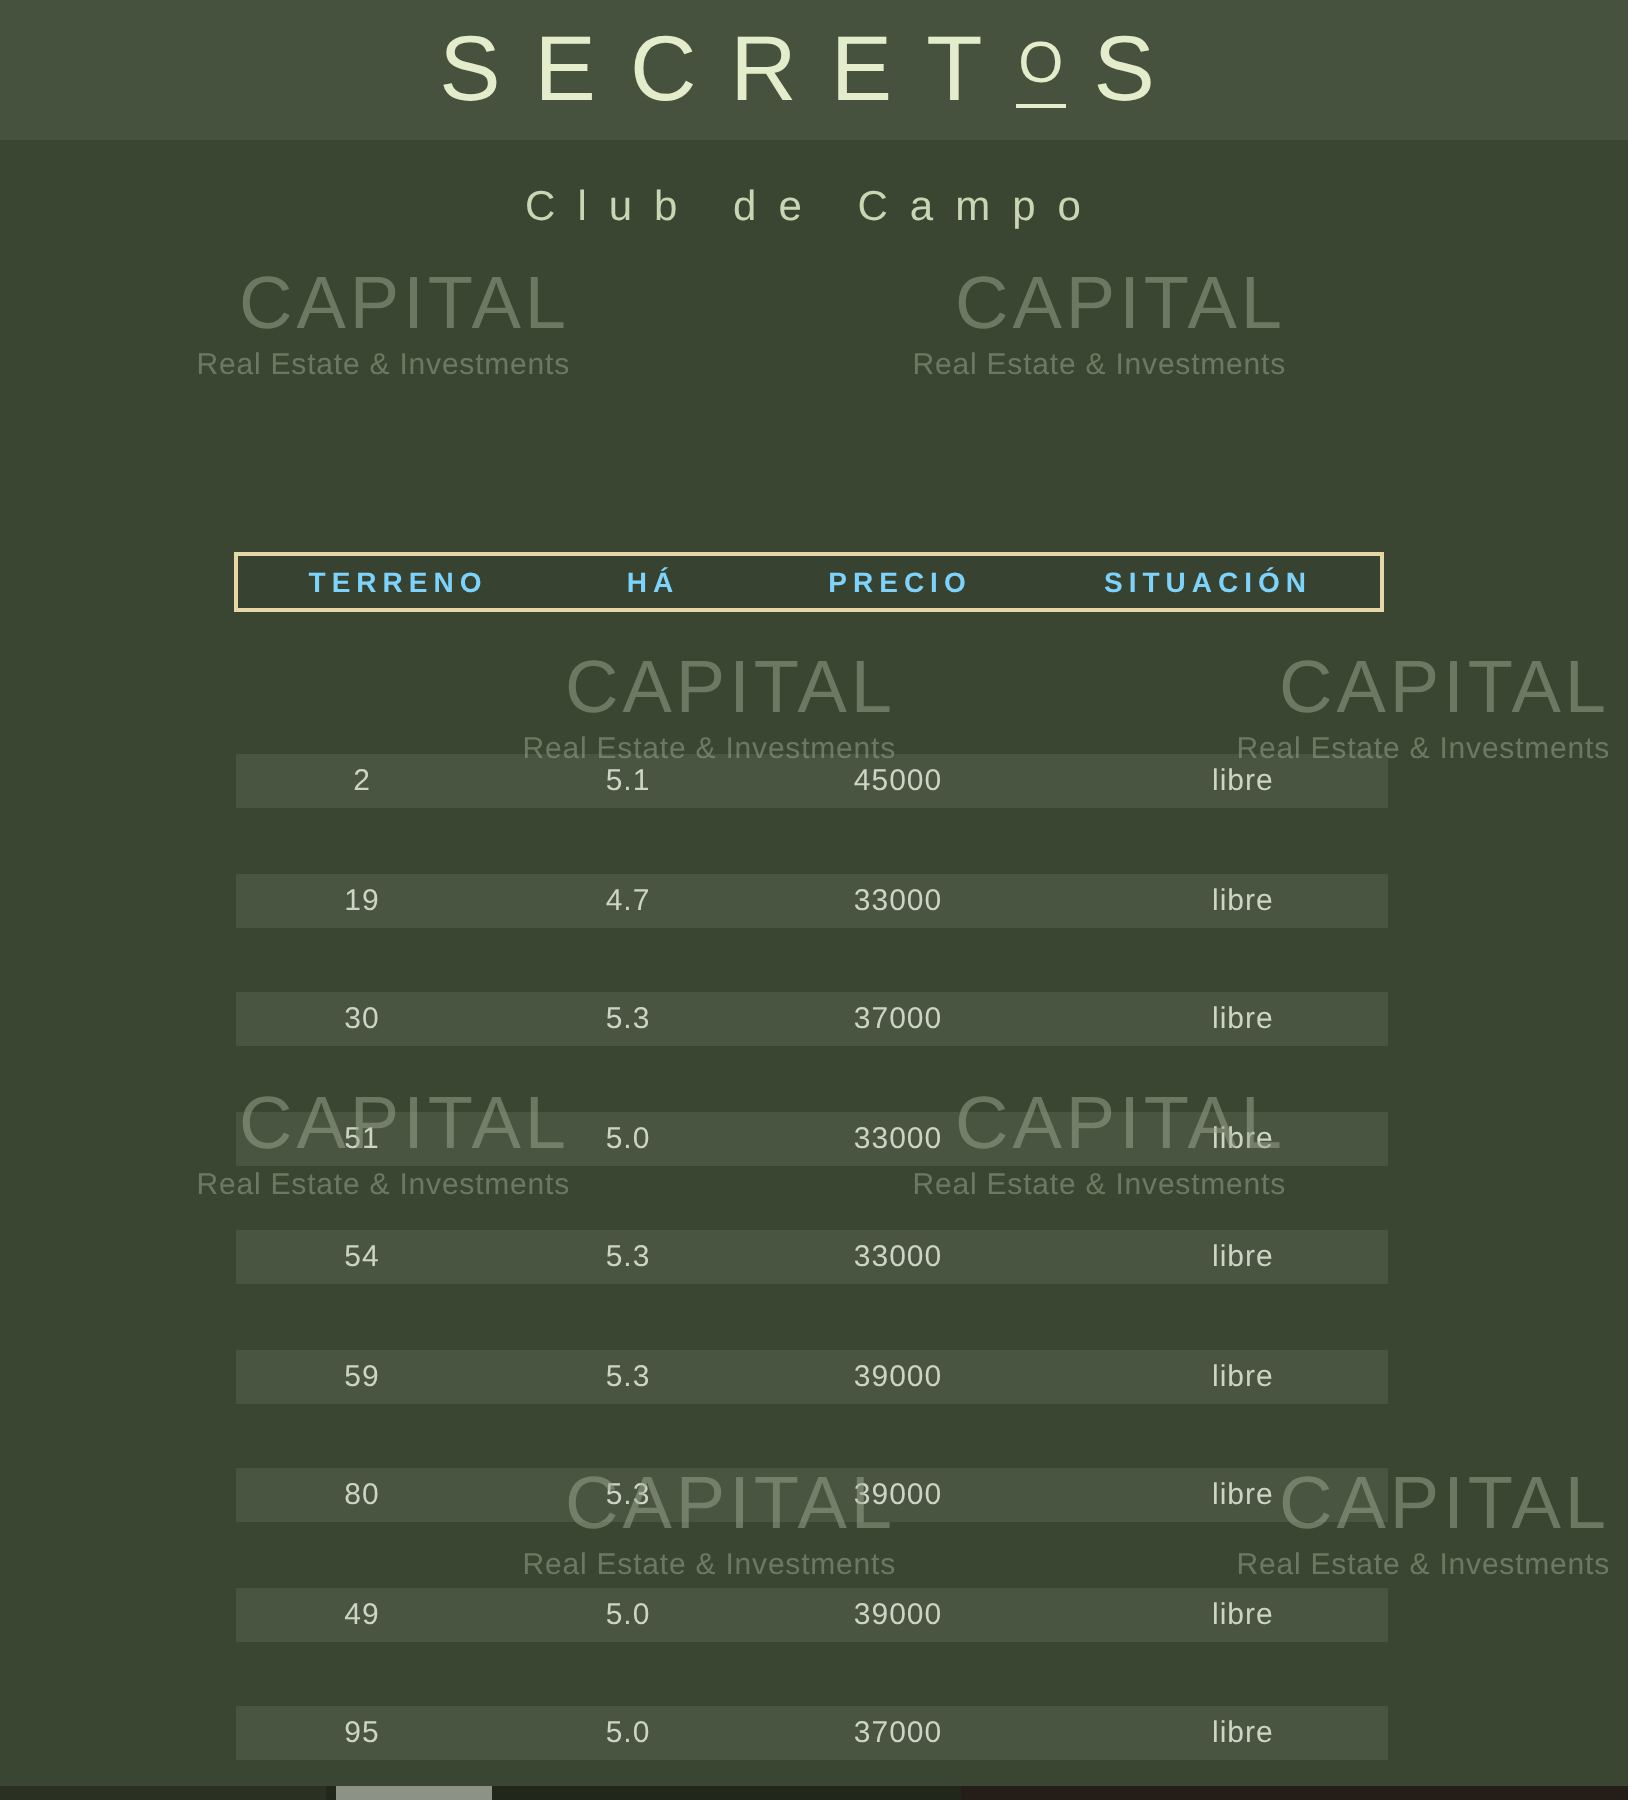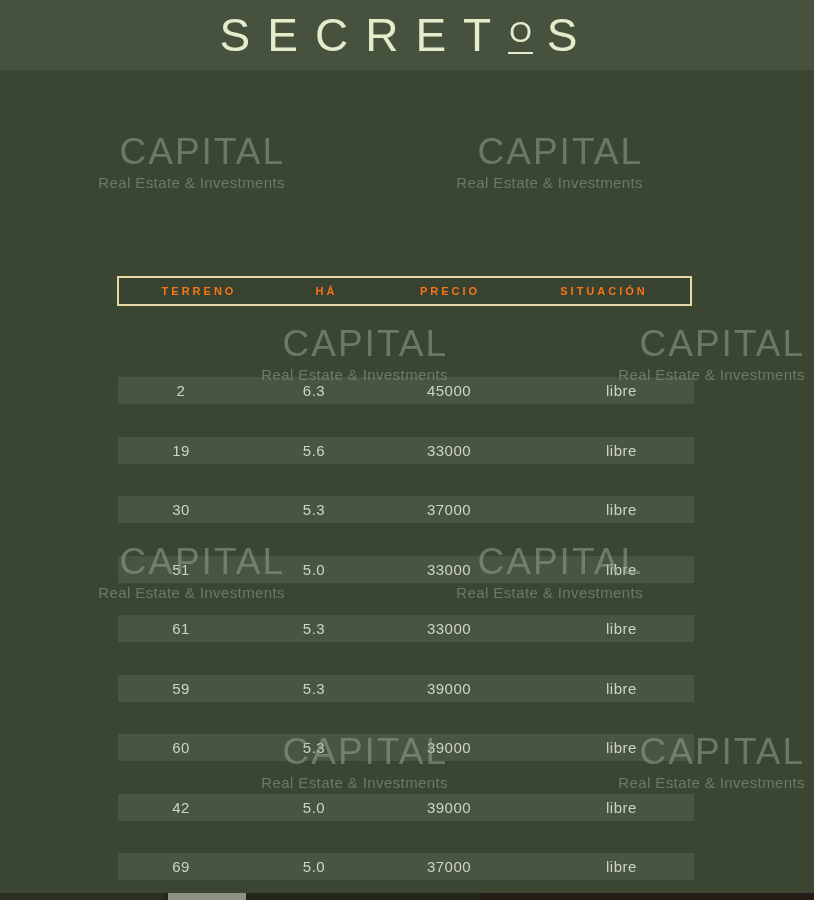--- a/index.html
+++ b/index.html
@@ -53,21 +53,21 @@
   .wm8{left:605px;top:733px;}
 
   
   .table-header{
     position:absolute;left:117px;top:276px;width:571px;height:26px;
     border:2px solid #e5d8a6;background:rgba(0,0,0,0.04);
     display:grid;grid-template-columns:160px 95px 152px 164px;
     align-items:center;z-index:4;
   }
   .table-header span{
-    text-align:center;color:#f97316;font-size:11px;font-weight:bold;
+    text-align:center;color:#7dd3fc;font-size:14px;font-weight:bold;
     letter-spacing:3px;white-space:nowrap;
   }
   .table-header span:last-child{padding-right:8px;}
 
   
   .rows{
     position:absolute;left:118px;top:377px;width:576px;z-index:3;
   }
   .row{
     width:576px;height:27px;margin-bottom:32.5px;
@@ -92,20 +92,21 @@
 </style>
 </head>
 <body>
 
 <div class="stage">
 
   <div class="top-band">
     <div class="brand-title"><span>SECRET</span><span class="ord-o">O</span><span>S</span></div>
   </div>
 
+  <div class="subtitle">Club de Campo</div>
 
   <div class="watermark wm1">
     <span class="wm-name">CAPITAL</span>
     <span class="wm-tagline">Real Estate &amp; Investments</span>
   </div>
   <div class="watermark wm2">
     <span class="wm-name">CAPITAL</span>
     <span class="wm-tagline">Real Estate &amp; Investments</span>
   </div>
   <div class="watermark wm3">
@@ -136,76 +137,76 @@
   <div class="table-header">
     <span>TERRENO</span>
     <span>HÁ</span>
     <span>PRECIO</span>
     <span>SITUACIÓN</span>
   </div>
 
   <div class="rows">
     <div class="row">
       <span class="cell">2</span>
-      <span class="cell">6.3</span>
+      <span class="cell">5.1</span>
       <span class="cell">45000</span>
       <span class="cell">libre</span>
     </div>
 
     <div class="row">
       <span class="cell">19</span>
-      <span class="cell">5.6</span>
+      <span class="cell">4.7</span>
       <span class="cell">33000</span>
       <span class="cell">libre</span>
     </div>
 
     <div class="row">
       <span class="cell">30</span>
       <span class="cell">5.3</span>
       <span class="cell">37000</span>
       <span class="cell">libre</span>
     </div>
 
     <div class="row">
       <span class="cell">51</span>
       <span class="cell">5.0</span>
       <span class="cell">33000</span>
       <span class="cell">libre</span>
     </div>
 
     <div class="row">
-      <span class="cell">61</span>
+      <span class="cell">54</span>
       <span class="cell">5.3</span>
       <span class="cell">33000</span>
       <span class="cell">libre</span>
     </div>
 
     <div class="row">
       <span class="cell">59</span>
       <span class="cell">5.3</span>
       <span class="cell">39000</span>
       <span class="cell">libre</span>
     </div>
 
     <div class="row">
-      <span class="cell">60</span>
+      <span class="cell">80</span>
       <span class="cell">5.3</span>
       <span class="cell">39000</span>
       <span class="cell">libre</span>
     </div>
 
     <div class="row">
-      <span class="cell">42</span>
+      <span class="cell">49</span>
       <span class="cell">5.0</span>
       <span class="cell">39000</span>
       <span class="cell">libre</span>
     </div>
 
     <div class="row">
-      <span class="cell">69</span>
+      <span class="cell">95</span>
       <span class="cell">5.0</span>
       <span class="cell">37000</span>
       <span class="cell">libre</span>
     </div>
   </div>
 
   <div class="scrollbar">
     <div class="thumb"></div>
   </div>
 

